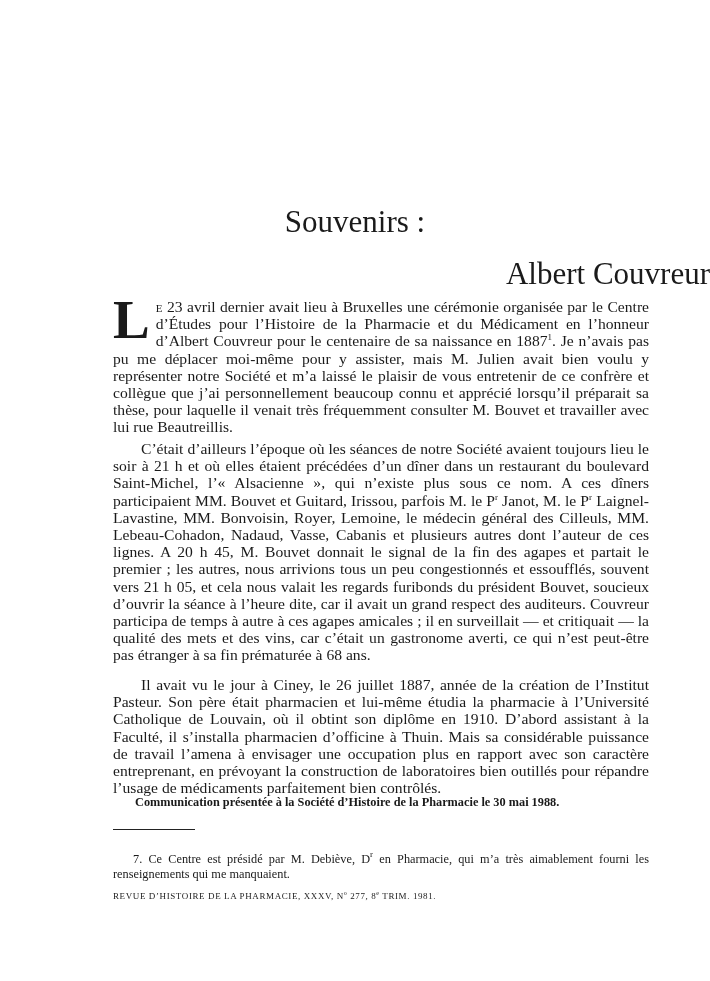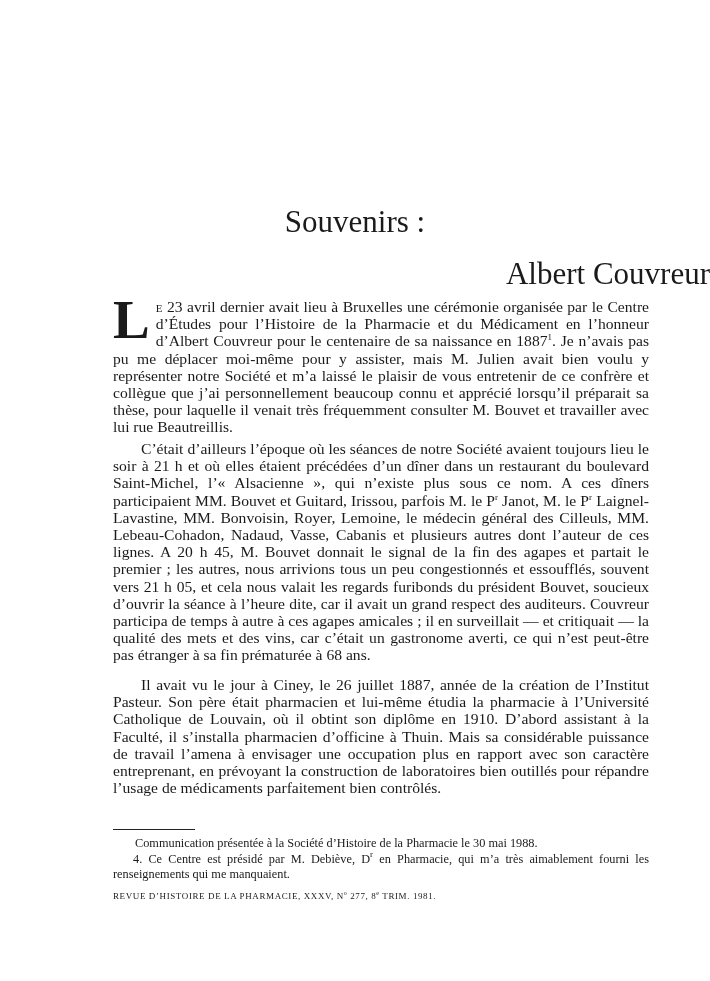--- a/index.html
+++ b/index.html
@@ -11,21 +11,21 @@
   .p1 { top: 298px; }
   .p2 { top: 440px; }
   .p3 { top: 676px; }
   .body p { margin: 0; }
   .indent { text-indent: 28px; }
   .dropcap { float: left; font-size: 55px; line-height: 40px; font-weight: bold; margin: 2px 6px 0 0; height: 36px; }
   .sc { font-variant: small-caps; }
   sup { font-size: 9px; line-height: 0; vertical-align: 6px; }
   .rule { position: absolute; left: 113px; top: 829px; width: 82px; height: 1px; background: #222; }
   .fn { position: absolute; left: 113px; width: 536px; font-size: 12.3px; line-height: 14.5px; text-align: justify; }
-  .fn1 { top: 836px; text-indent: 22px; }
+  .fn1 { top: 795px; text-indent: 22px; font-weight: bold; }
   .fn2 { top: 852px; text-indent: 20px; }
   .journal { position: absolute; left: 113px; top: 891px; font-size: 9px; letter-spacing: 0.6px; }
 </style>
 </head>
 <body>
 
 <div class="title t1">Souvenirs :</div>
 <div class="title t2">Albert Couvreur</div>
 
 <div class="body p1">
@@ -36,15 +36,15 @@
   <p class="indent"><span>C’était d’ailleurs l’époque où les séances de notre Société avaient toujours lieu le soir à 21 h et où elles étaient précédées d’un dîner dans un restaurant du boulevard Saint-Michel, l’« Alsacienne », qui n’existe plus sous ce nom. A ces dîners participaient MM. Bouvet et Guitard, Irissou, parfois M. le P</span><sup>r</sup><span> Janot, M. le P</span><sup>r</sup><span> Laignel-Lavastine, MM. Bonvoisin, Royer, Lemoine, le médecin général des Cilleuls, MM. Lebeau-Cohadon, Nadaud, Vasse, Cabanis et plusieurs autres dont l’auteur de ces lignes. A 20 h 45, M. Bouvet donnait le signal de la fin des agapes et partait le premier ; les autres, nous arrivions tous un peu congestionnés et essoufflés, souvent vers 21 h 05, et cela nous valait les regards furibonds du président Bouvet, soucieux d’ouvrir la séance à l’heure dite, car il avait un grand respect des auditeurs. Couvreur participa de temps à autre à ces agapes amicales ; il en surveillait — et critiquait — la qualité des mets et des vins, car c’était un gastronome averti, ce qui n’est peut-être pas étranger à sa fin prématurée à 68 ans.</span></p>
 </div>
 
 <div class="body p3">
   <p class="indent">Il avait vu le jour à Ciney, le 26 juillet 1887, année de la création de l’Institut Pasteur. Son père était pharmacien et lui-même étudia la pharmacie à l’Université Catholique de Louvain, où il obtint son diplôme en 1910. D’abord assistant à la Faculté, il s’installa pharmacien d’officine à Thuin. Mais sa considérable puissance de travail l’amena à envisager une occupation plus en rapport avec son caractère entreprenant, en prévoyant la construction de laboratoires bien outillés pour répandre l’usage de médicaments parfaitement bien contrôlés.</p>
 </div>
 
 <div class="rule"></div>
 
 <div class="fn fn1">Communication présentée à la Société d’Histoire de la Pharmacie le 30 mai 1988.</div>
-<div class="fn fn2"><span>4. Ce Centre est présidé par M. Debiève, D</span><sup>r</sup><span> en Pharmacie, qui m’a très aimablement fourni les renseignements qui me manquaient.</span></div>
+<div class="fn fn2"><span>7. Ce Centre est présidé par M. Debiève, D</span><sup>r</sup><span> en Pharmacie, qui m’a très aimablement fourni les renseignements qui me manquaient.</span></div>
 
 <div class="journal"><span>REVUE D’HISTOIRE DE LA PHARMACIE, XXXV, N</span><sup style="font-size:6px;vertical-align:4px;">o</sup><span> 277, 8</span><sup style="font-size:6px;vertical-align:4px;">e</sup><span> TRIM. 1981.</span></div>
 
 </body></html>

